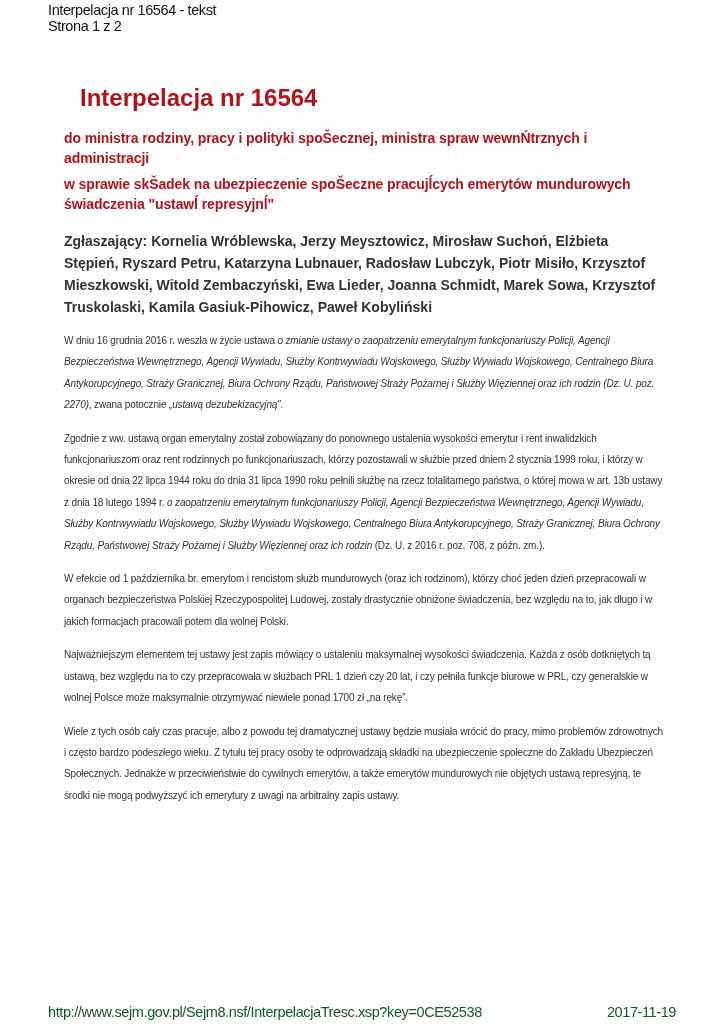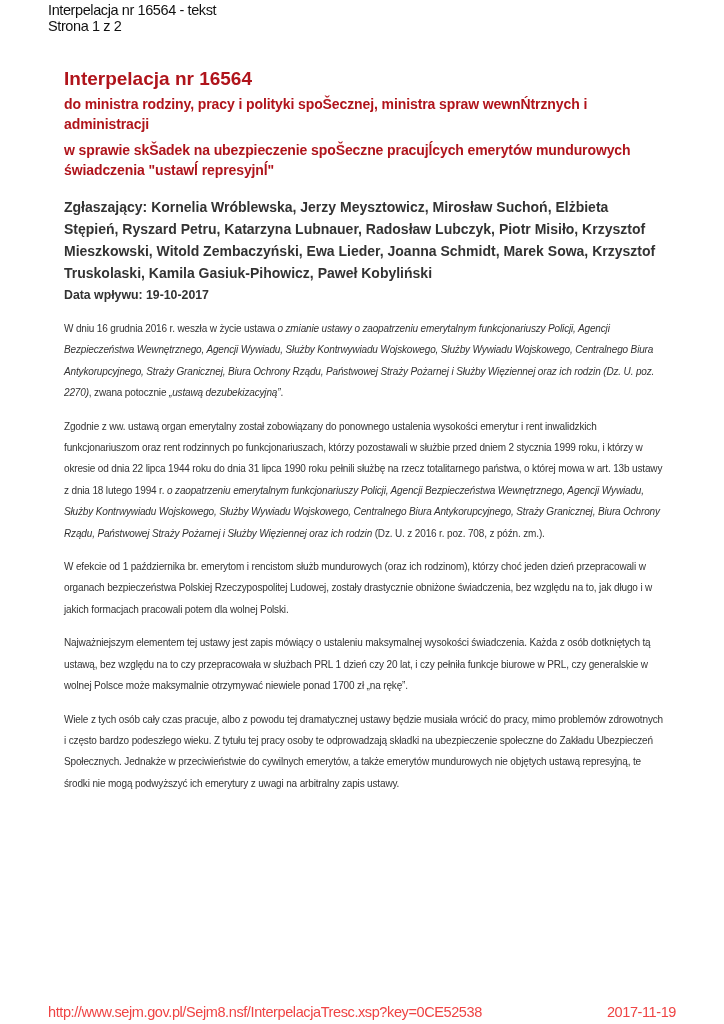--- a/index.html
+++ b/index.html
@@ -9,65 +9,61 @@
     }
     .pg-header {
       position: absolute; top: 2px; left: 48px; right: 48px;
       display: flex; justify-content: space-between;
       font-family: "Liberation Sans", sans-serif; font-size: 14.5px; color: #111;
       letter-spacing: -0.4px;
       flex-direction: column;
     }
     .content { position: absolute; left: 64px; top: 68px; width: 600px; }
     h1.title {
-      margin: 0; font-size: 19px; font-weight: bold; color: #b0141b; letter-spacing: 0px;
+      margin: 16px; font-size: 24px; font-weight: bold; color: #b0141b; letter-spacing: 0px;
     }
     .subtitle {
       margin: 4px 0 0 0; font-size: 14px; font-weight: bold; color: #b0141b; line-height: 20px;
       letter-spacing: -0.1px;
     }
     .subtitle + .subtitle { margin-top: 6px; }
     .meta {
       margin-top: 16px; font-size: 14px; font-weight: bold; color: #333;
       line-height: 22px;
     }
     .date { font-size: 12.3px; font-weight: bold; color: #333; line-height: 22px; }
     .body-text {
       margin-top: 12px; font-size: 10px; color: #333; line-height: 21.4px;
       letter-spacing: -0.15px;
     }
     .body-text p { margin: 0 0 12px 0; }
     .body-text em { font-style: italic; }
     .pg-footer {
       position: absolute; bottom: 4px; left: 48px; right: 48px;
       display: flex; justify-content: space-between;
-      font-size: 14.5px; color: #ef4444; letter-spacing: -0.4px;
+      font-size: 14.5px; color: #14532d; letter-spacing: -0.4px;
     }
   </style>
 </head>
 <body>
 
 <div class="pg-header">
   <span>Interpelacja nr 16564 - tekst</span>
   <span>Strona 1 z 2</span>
 </div>
 
 <div class="content">
   <h1 class="title">Interpelacja nr 16564</h1>
   <div class="subtitle">do ministra rodziny, pracy i polityki spoŠecznej, ministra spraw wewnŃtrznych i administracji</div>
   <div class="subtitle">w sprawie skŠadek na ubezpieczenie spoŠeczne pracujĺcych emerytów mundurowych świadczenia "ustawĺ represyjnĺ"</div>
 
   <div class="meta">
     <span>Zgłaszający:</span>
     <span>Kornelia Wróblewska, Jerzy Meysztowicz, Mirosław Suchoń, Elżbieta Stępień, Ryszard Petru, Katarzyna Lubnauer, Radosław Lubczyk, Piotr Misiło, Krzysztof Mieszkowski, Witold Zembaczyński, Ewa Lieder, Joanna Schmidt, Marek Sowa, Krzysztof Truskolaski, Kamila Gasiuk-Pihowicz, Paweł Kobyliński</span>
   </div>
-  <div class="date">
-    <span>Data wpływu:</span>
-    <span>19-10-2017</span>
-  </div>
 
   <div class="body-text">
     <p><span>W dniu 16 grudnia 2016 r. weszła w życie ustawa </span><em>o zmianie ustawy o zaopatrzeniu emerytalnym funkcjonariuszy Policji, Agencji Bezpieczeństwa Wewnętrznego, Agencji Wywiadu, Służby Kontrwywiadu Wojskowego, Służby Wywiadu Wojskowego, Centralnego Biura Antykorupcyjnego, Straży Granicznej, Biura Ochrony Rządu, Państwowej Straży Pożarnej i Służby Więziennej oraz ich rodzin (Dz. U. poz. 2270)</em><span>, zwana potocznie </span><em>„ustawą dezubekizacyjną”</em><span>.</span></p>
     <p><span>Zgodnie z ww. ustawą organ emerytalny został zobowiązany do ponownego ustalenia wysokości emerytur i rent inwalidzkich funkcjonariuszom oraz rent rodzinnych po funkcjonariuszach, którzy pozostawali w służbie przed dniem 2 stycznia 1999 roku, i którzy w okresie od dnia 22 lipca 1944 roku do dnia 31 lipca 1990 roku pełnili służbę na rzecz totalitarnego państwa, o której mowa w art. 13b ustawy z dnia 18 lutego 1994 r. </span><em>o zaopatrzeniu emerytalnym funkcjonariuszy Policji, Agencji Bezpieczeństwa Wewnętrznego, Agencji Wywiadu, Służby Kontrwywiadu Wojskowego, Służby Wywiadu Wojskowego, Centralnego Biura Antykorupcyjnego, Straży Granicznej, Biura Ochrony Rządu, Państwowej Straży Pożarnej i Służby Więziennej oraz ich rodzin</em><span> (Dz. U. z 2016 r. poz. 708, z późn. zm.).</span></p>
     <p>W efekcie od 1 października br. emerytom i rencistom służb mundurowych (oraz ich rodzinom), którzy choć jeden dzień przepracowali w organach bezpieczeństwa Polskiej Rzeczypospolitej Ludowej, zostały drastycznie obniżone świadczenia, bez względu na to, jak długo i w jakich formacjach pracowali potem dla wolnej Polski.</p>
     <p>Najważniejszym elementem tej ustawy jest zapis mówiący o ustaleniu maksymalnej wysokości świadczenia. Każda z osób dotkniętych tą ustawą, bez względu na to czy przepracowała w służbach PRL 1 dzień czy 20 lat, i czy pełniła funkcje biurowe w PRL, czy generalskie w wolnej Polsce może maksymalnie otrzymywać niewiele ponad 1700 zł „na rękę”.</p>
     <p>Wiele z tych osób cały czas pracuje, albo z powodu tej dramatycznej ustawy będzie musiała wrócić do pracy, mimo problemów zdrowotnych i często bardzo podeszłego wieku. Z tytułu tej pracy osoby te odprowadzają składki na ubezpieczenie społeczne do Zakładu Ubezpieczeń Społecznych. Jednakże w przeciwieństwie do cywilnych emerytów, a także emerytów mundurowych nie objętych ustawą represyjną, te środki nie mogą podwyższyć ich emerytury z uwagi na arbitralny zapis ustawy.</p>
   </div>
 </div>
 

